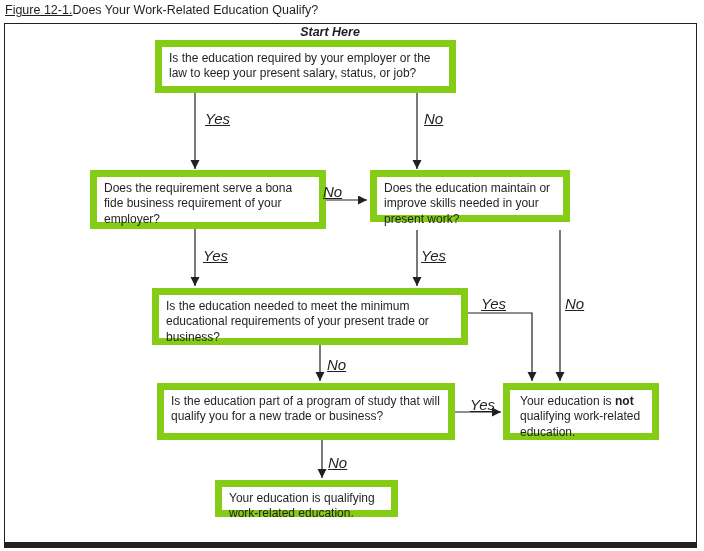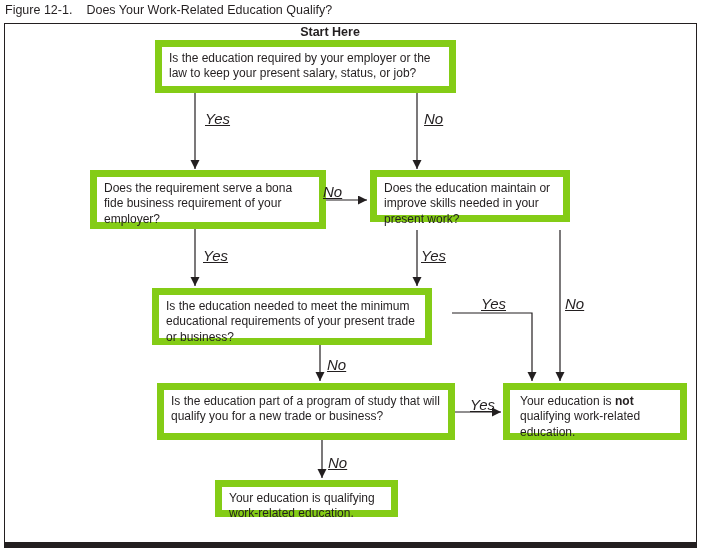--- a/index.html
+++ b/index.html
@@ -6,45 +6,45 @@
   body{
     width:704px;height:551px;position:relative;overflow:hidden;
     background:#ffffff;color:#231f20;
     font-family:"Liberation Sans", sans-serif;
     -webkit-font-smoothing:antialiased;
   }
   .abs{position:absolute;}
   .figure-title{
     left:5px;top:3px;font-size:12.5px;white-space:nowrap;
   }
-  .figure-title .label{font-weight:normal;margin-right:14px;}
+  .figure-title .label{font-weight:normal;margin-right:0;text-decoration:underline;}
   .figure-title .name{font-weight:normal;}
   .figure-frame{
     left:4px;top:23px;width:693px;height:525px;box-sizing:border-box;
     border:1px solid #231f20;border-bottom:6px solid #231f20;
     background:transparent;
   }
   .start-here{
     left:240px;top:25px;width:180px;text-align:center;
-    font-weight:bold;font-size:12.5px;
+    font-weight:bold;font-style:italic;font-size:12.5px;
     border-bottom:1.5px solid #231f20;padding-bottom:1px;
     background:#ffffff;
   }
   .connectors{left:0;top:0;width:704px;height:551px;}
   .node{
     box-sizing:border-box;border:7px solid #84cc16;background:#ffffff;
     font-size:12px;line-height:1.29;padding:4px 7px;text-align:left;
   }
   .node b{font-weight:bold;}
   #q1{left:155px;top:40px;width:301px;height:53px;}
   #q2{left:90px;top:170px;width:236px;height:59px;}
   #q3{left:370px;top:170px;width:200px;height:52px;}
-  #q4{left:152px;top:288px;width:280px;height:57px;}
+  #q4{left:152px;top:288px;width:316px;height:57px;}
   #q5{left:157px;top:383px;width:298px;height:57px;}
-  #nq{left:503px;top:383px;width:184px;height:57px;padding-left:10px;}
+  #nq{left:503px;top:383px;width:156px;height:57px;padding-left:10px;}
   #qual{left:215px;top:480px;width:183px;height:37px;}
   .edge-label{
     font-style:italic;font-size:15px;line-height:1;white-space:nowrap;
     background:transparent;
     text-decoration:underline;
   }
   #l-q1-yes{left:205px;top:111px;}
   #l-q1-no{left:424px;top:111px;}
   #l-q2-no{left:323px;top:184px;}
   #l-q2-yes{left:203px;top:248px;}

